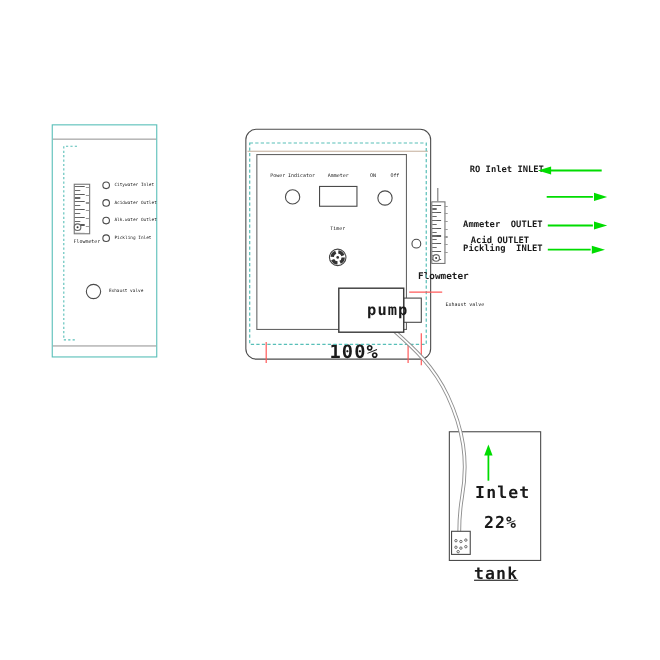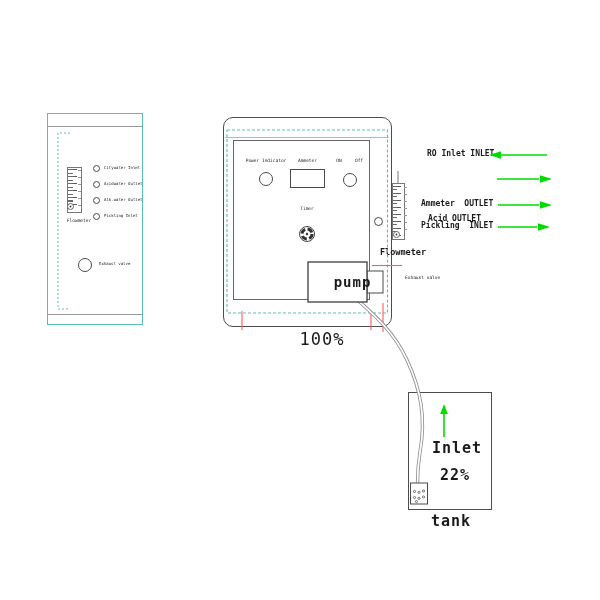--- a/index.html
+++ b/index.html
@@ -31,22 +31,22 @@
   .t4{font-size:4px;line-height:1.1;}
   .t8{font-size:8px;font-weight:700;white-space:pre;line-height:1.1;}
   .ctr{text-align:center;}
 
   .title{position:absolute;left:254px;top:80px;width:114px;text-align:center;
          font-size:15px;font-weight:600;letter-spacing:1.5px;}
   .machine-outer{position:absolute;left:223px;top:117px;width:169px;height:210px;
                  border:1.5px solid #4c4c4c;border-radius:10px;}
   .inner-panel{position:absolute;left:233px;top:140px;width:137px;height:160px;border:1px solid #666;}
 
-  .pct{position:absolute;left:297px;top:329px;width:50px;text-align:center;
-       font-size:17px;font-weight:400;letter-spacing:1px;}
+  .pct{position:absolute;left:297px;top:310px;width:50px;text-align:center;
+       font-size:17px;font-weight:700;letter-spacing:1px;}
 
   .tank-rect{position:absolute;left:408px;top:392px;width:84px;height:118px;border:1.2px solid #4c4c4c;}
   .tank-word{position:absolute;font-weight:600;font-size:15px;letter-spacing:1px;}
 
   
   .ln{stroke:#444;fill:none;}
   .tealdash{stroke:var(--teal);stroke-width:1.1;fill:none;stroke-dasharray:3 2;}
   .tealdash2{stroke:var(--teal);stroke-width:1;fill:none;stroke-dasharray:2 2;}
   .redmk{stroke:var(--red);stroke-width:1.1;fill:none;}
   .grn{stroke:var(--green);stroke-width:1.6;fill:none;}
@@ -111,21 +111,21 @@
   <div class="abs t8" style="left:427px;top:150px;">RO Inlet INLET</div>
   <div class="abs t8" style="left:428px;top:174px;margin-top:41px;">Acid OUTLET</div>
   <div class="abs t8" style="left:421px;top:200px;">Ammeter  OUTLET</div>
   <div class="abs t8" style="left:421px;top:222px;">Pickling  INLET</div>
 
   <div class="pct">100%</div>
 
   <div class="tank-rect"></div>
   <div class="tank-word abs" style="left:430px;top:439px;width:54px;text-align:center;">Inlet</div>
   <div class="tank-word abs" style="left:430px;top:466px;width:50px;text-align:center;">22%</div>
-  <div class="tank-word abs" style="left:425px;top:512px;width:52px;text-align:center;">tank</div>
+  <div class="tank-word abs" style="left:425px;top:512px;width:52px;text-align:center;text-decoration:underline;">tank</div>
 
   <svg class="overlay" viewBox="0 0 600 600">
 
     <path class="tealdash2" d="M70,133 H58 V309 H70"></path>
 
     <circle cx="70.5" cy="206.5" r="0.9" fill="#333"></circle>
 
     <rect class="tealdash" x="227" y="130" width="160.5" height="183"></rect>
 
     <g>

